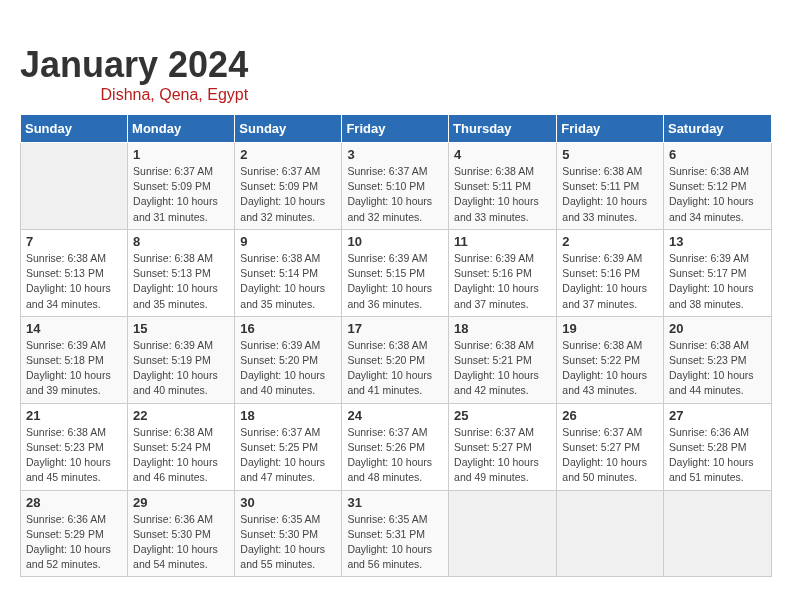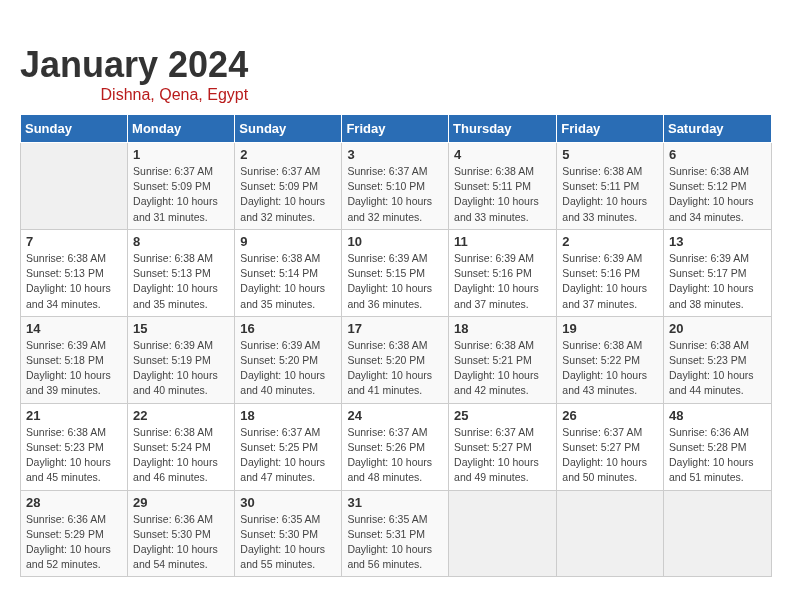--- a/index.html
+++ b/index.html
@@ -303,21 +303,21 @@
 and 49 minutes.</div>
         </td>
         <td>
           <span class="day-number">26</span>
           <div class="day-info" style="white-space: pre-line;">Sunrise: 6:37 AM
 Sunset: 5:27 PM
 Daylight: 10 hours
 and 50 minutes.</div>
         </td>
         <td>
-          <span class="day-number">48</span>
+          <span class="day-number">27</span>
           <div class="day-info" style="white-space: pre-line;">Sunrise: 6:36 AM
 Sunset: 5:28 PM
 Daylight: 10 hours
 and 51 minutes.</div>
         </td>
       </tr>
       <tr>
         <td>
           <span class="day-number">28</span>
           <div class="day-info" style="white-space: pre-line;">Sunrise: 6:36 AM

